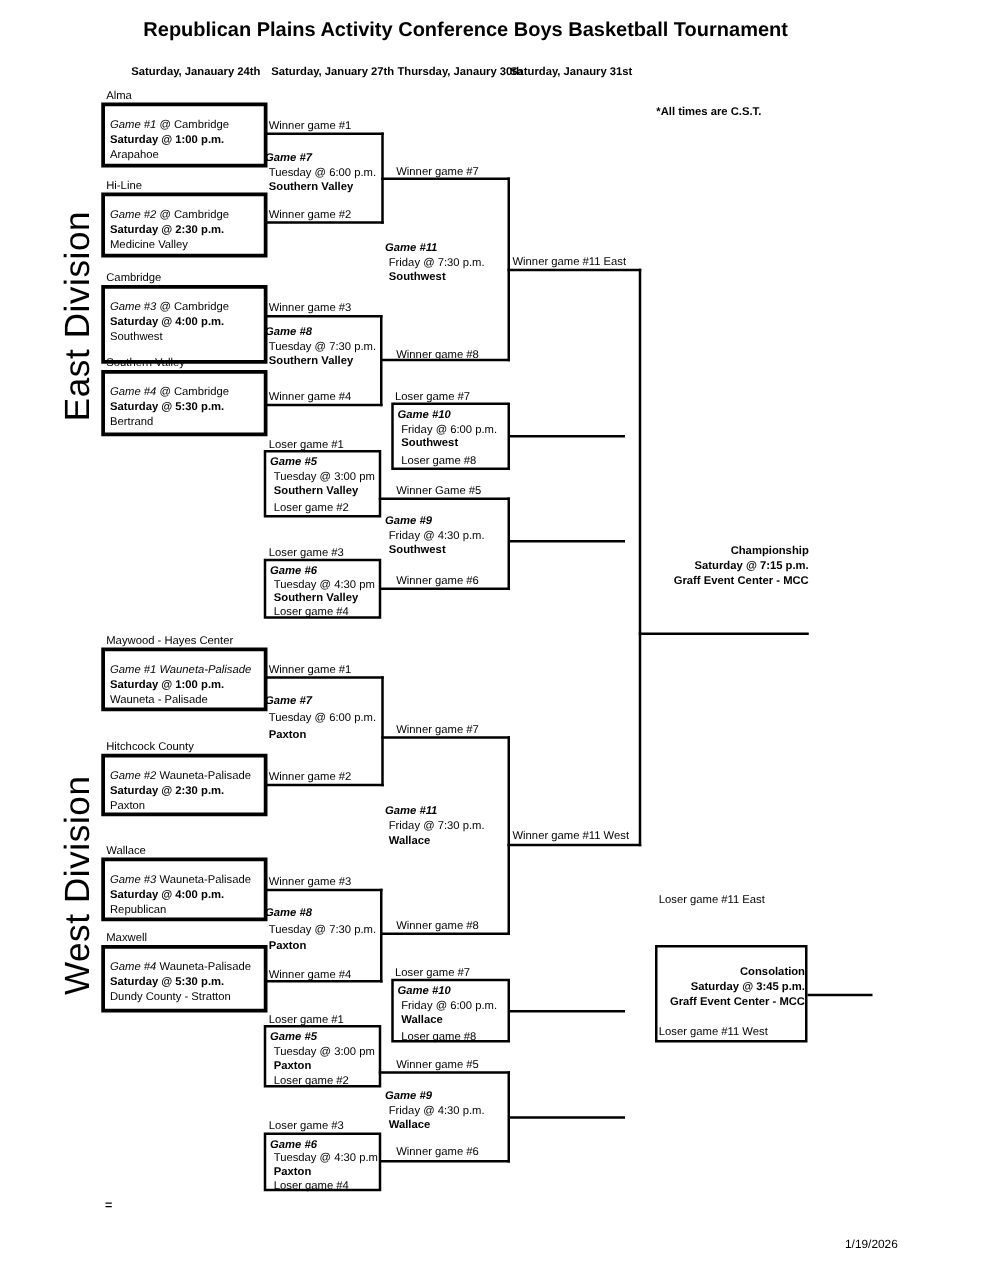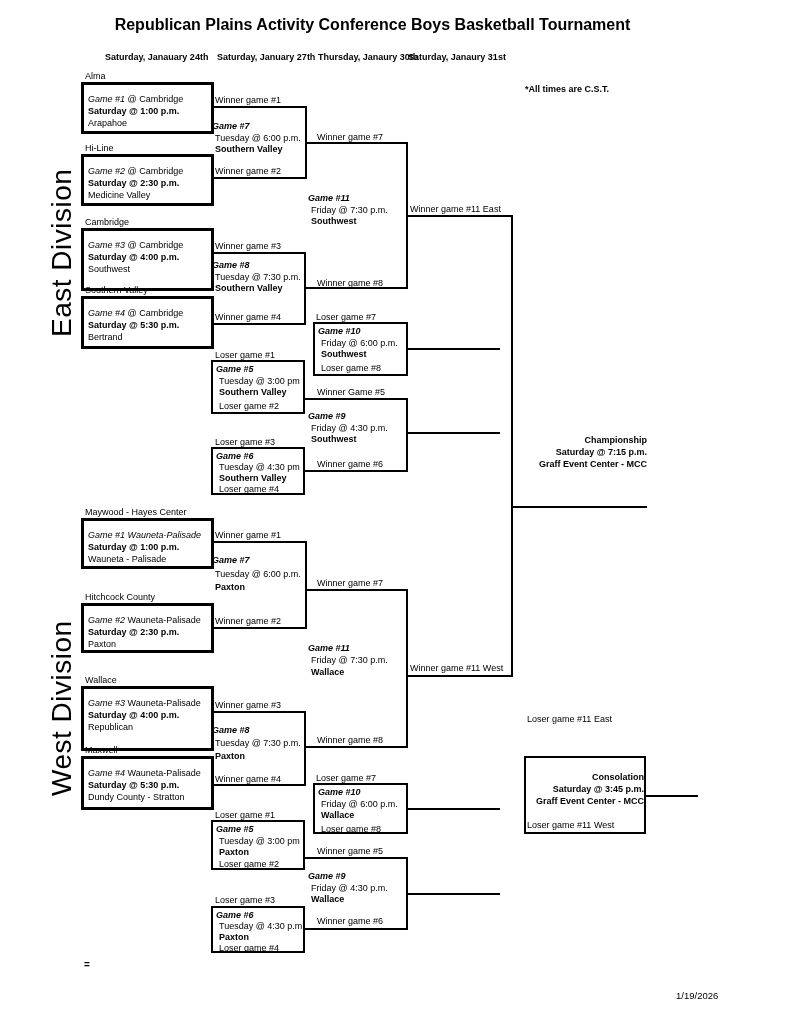--- a/index.html
+++ b/index.html
@@ -148,21 +148,21 @@
     <div class="gtime">Saturday @ 1:00 p.m.</div>
     <div class="gteam2">Wauneta - Palisade</div>
   </div>
   <span class="lbl" style="left:85px;top:592px">Hitchcock County</span>
   <div class="r1box" style="top:603px;height:50px">
     <div class="gline1"><span class="gname">Game #2</span> <span>Wauneta-Palisade</span></div>
     <div class="gtime">Saturday @ 2:30 p.m.</div>
     <div class="gteam2">Paxton</div>
   </div>
   <span class="lbl" style="left:85px;top:675px">Wallace</span>
-  <div class="r1box" style="top:686px;height:65px">
+  <div class="r1box" style="top:686px;height:51px">
     <div class="gline1"><span class="gname">Game #3</span> <span>Wauneta-Palisade</span></div>
     <div class="gtime">Saturday @ 4:00 p.m.</div>
     <div class="gteam2">Republican</div>
   </div>
   <span class="lbl" style="left:85px;top:745px">Maxwell</span>
   <div class="r1box" style="top:756px;height:54px">
     <div class="gline1"><span class="gname">Game #4</span> <span>Wauneta-Palisade</span></div>
     <div class="gtime">Saturday @ 5:30 p.m.</div>
     <div class="gteam2">Dundy County - Stratton</div>
   </div>

